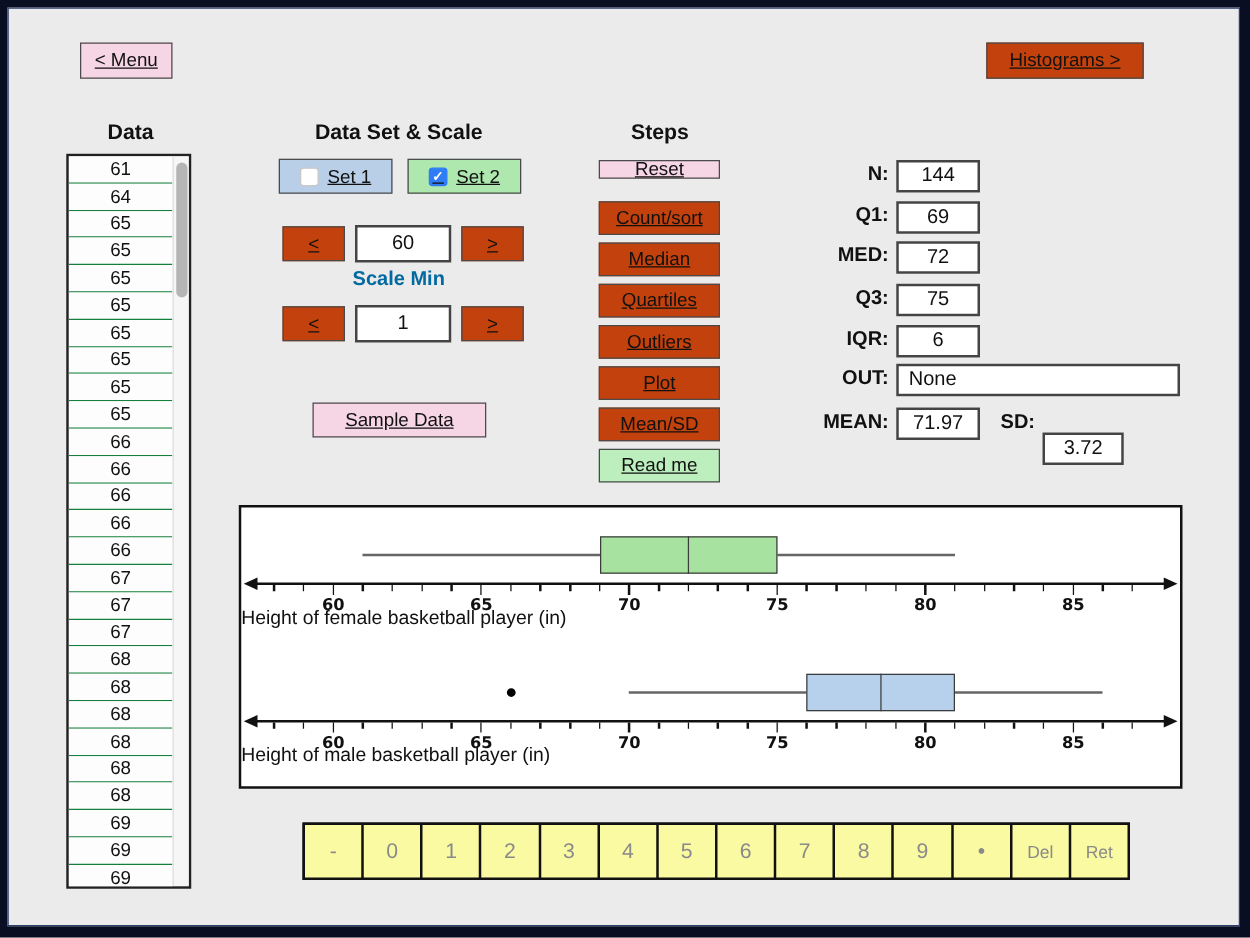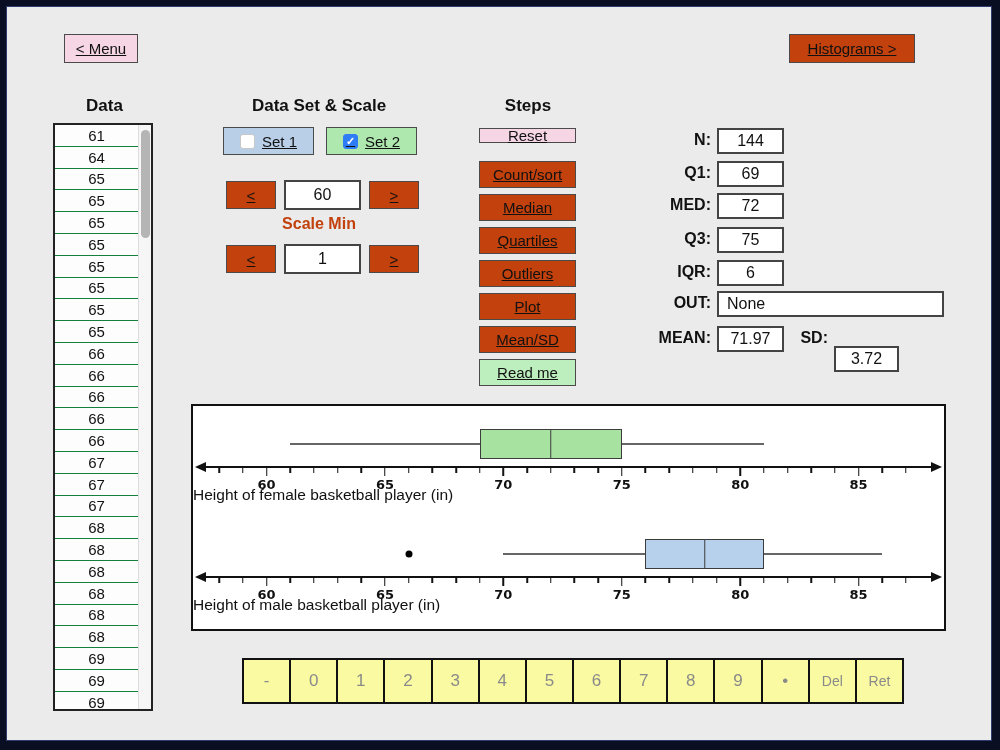--- a/index.html
+++ b/index.html
@@ -61,21 +61,21 @@
     background:#2f7df6; border-color:#2f7df6;
     display:flex; align-items:center; justify-content:center;
     color:#fff; font-size:11px; font-weight:bold;
   }
 
   .field {
     position:absolute; background:#fff; border:2px solid #444;
     display:flex; align-items:center; justify-content:center;
     font-size:16px; color:#111;
   }
-  .small-label { position:absolute; font-size:16px; font-weight:bold; color:#c2410c; text-align:center; }
+  .small-label { position:absolute; font-size:16px; font-weight:bold; color:#0369a1; text-align:center; }
 
   
   .stat-label {
     position:absolute; width:114px; text-align:right;
     font-size:16px; font-weight:bold; color:#111;
   }
   .stat-box {
     position:absolute; height:26px; background:#fff; border:2px solid #444;
     display:flex; align-items:center; justify-content:center;
     font-size:16px; color:#111;
@@ -178,20 +178,21 @@
 
   <div class="btn yellow" style="left:219px; top:174px; width:50px; height:28px;">&lt;</div>
   <div class="field" style="left:277px; top:173px; width:77px; height:30px;">60</div>
   <div class="btn yellow" style="left:362px; top:174px; width:50px; height:28px;">&gt;</div>
   <div class="small-label" style="left:222px; top:208px; width:180px;">Scale Min</div>
 
   <div class="btn yellow" style="left:219px; top:238px; width:50px; height:28px;">&lt;</div>
   <div class="field" style="left:277px; top:237px; width:77px; height:30px;">1</div>
   <div class="btn yellow" style="left:362px; top:238px; width:50px; height:28px;">&gt;</div>
 
+  <div class="btn pink" style="left:243px; top:315px; width:139px; height:28px;">Sample Data</div>
 
   <div id="steps-col">
       <div class="btn pink" style="left: 472px; top: 121px; width: 97px; height: 15px;">Reset</div>
       <div class="btn yellow" style="left: 472px; top: 154px; width: 97px; height: 27px;">Count/sort</div>
       <div class="btn yellow" style="left: 472px; top: 187px; width: 97px; height: 27px;">Median</div>
       <div class="btn yellow" style="left: 472px; top: 220px; width: 97px; height: 27px;">Quartiles</div>
       <div class="btn yellow" style="left: 472px; top: 253px; width: 97px; height: 27px;">Outliers</div>
       <div class="btn yellow" style="left: 472px; top: 286px; width: 97px; height: 27px;">Plot</div>
       <div class="btn yellow" style="left: 472px; top: 319px; width: 97px; height: 27px;">Mean/SD</div>
       <div class="btn green" style="left: 472px; top: 352px; width: 97px; height: 27px;">Read me</div>

